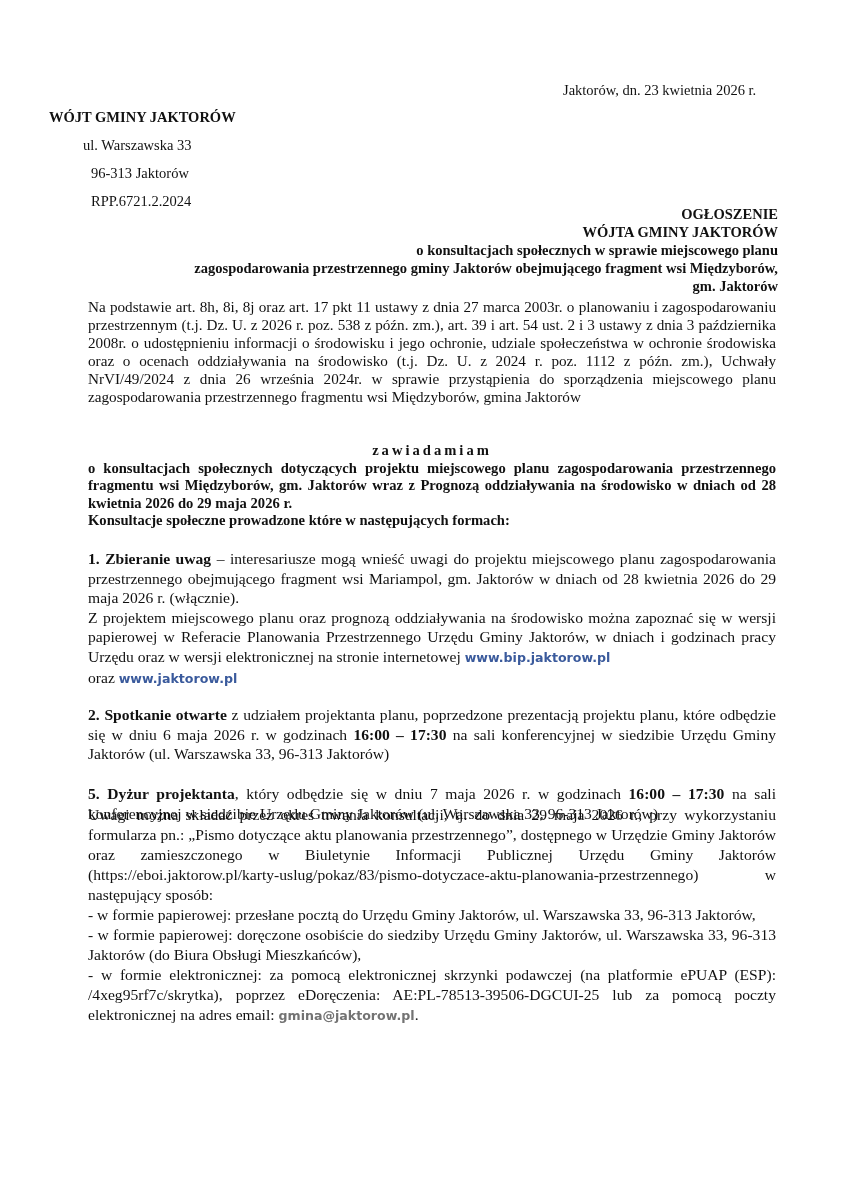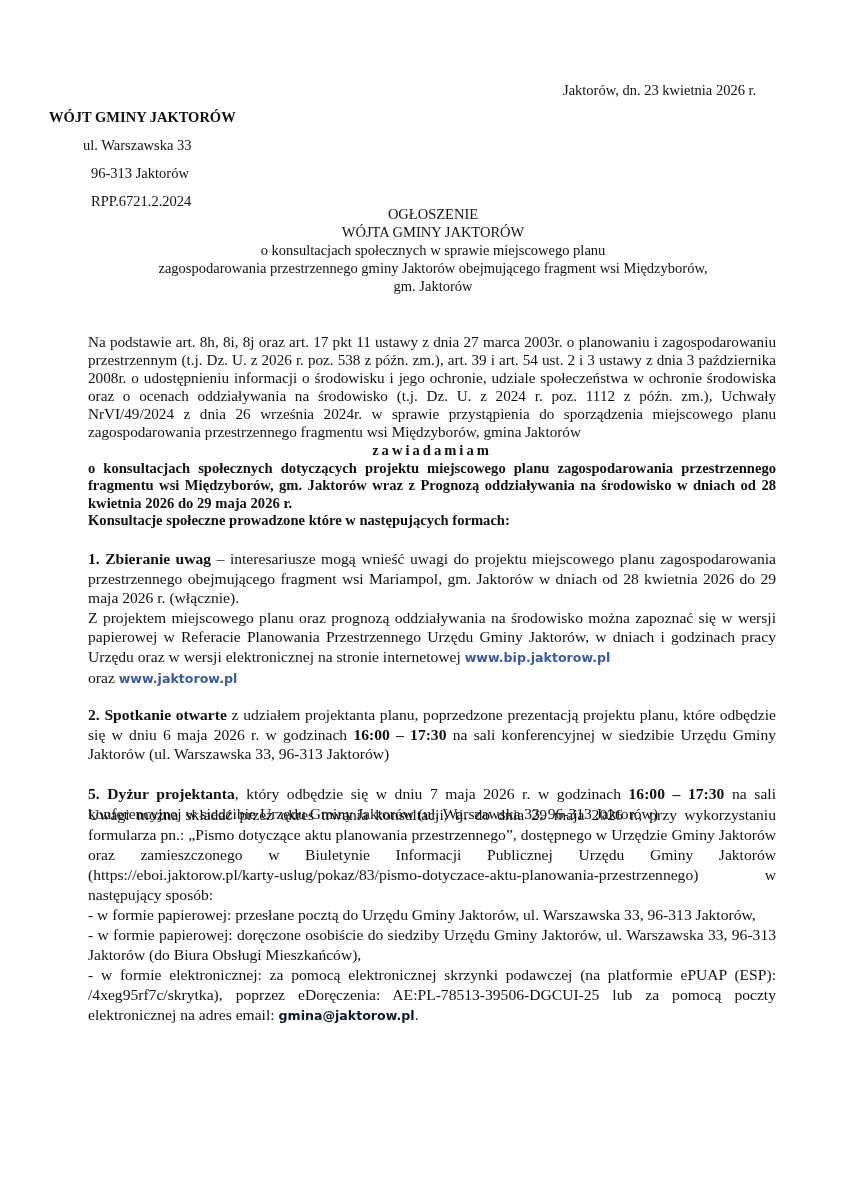--- a/index.html
+++ b/index.html
@@ -55,35 +55,35 @@
     }
     .sender .ref {
       margin-left: 42px;
       line-height: 18px;
     }
     .title-block {
       position: absolute;
       top: 205px;
       left: 80px;
       width: 690px;
-      text-align: center;
-      font-weight: normal;
+      text-align: right;
+      font-weight: bold;
       font-size: 14.5px;
       line-height: 18px;
     }
     .body-block {
       position: absolute;
       left: 80px;
       width: 688px;
       font-size: 15.2px;
       line-height: 18.1px;
       text-align: justify;
     }
     .legal {
-      top: 333px;
+      top: 298px;
     }
     .announce {
       top: 442px;
       font-weight: bold;
       font-size: 14.6px;
       line-height: 17.6px;
     }
     .announce .spaced {
       text-align: center;
       letter-spacing: 3px;
@@ -101,21 +101,21 @@
     .s3 { top: 784px; }
     .s4 { top: 805px; font-size: 15.6px; line-height: 20px; }
     .b { font-weight: bold; }
     .link {
       font-family: "DejaVu Sans", "Liberation Sans", sans-serif;
       font-weight: bold;
       font-size: 12.6px;
       color: #3a5a9c;
       text-decoration: none;
     }
-    .link.email { color: #0f172a; }
+    .link.email { color: #737373; }
     p { margin: 0; }
     .no-justify { text-align: left; }
   </style>
 </head>
 <body>
 
 <div class="page">
 
   <div class="date-line">Jaktorów, dn. 23 kwietnia 2026 r.</div>
 

